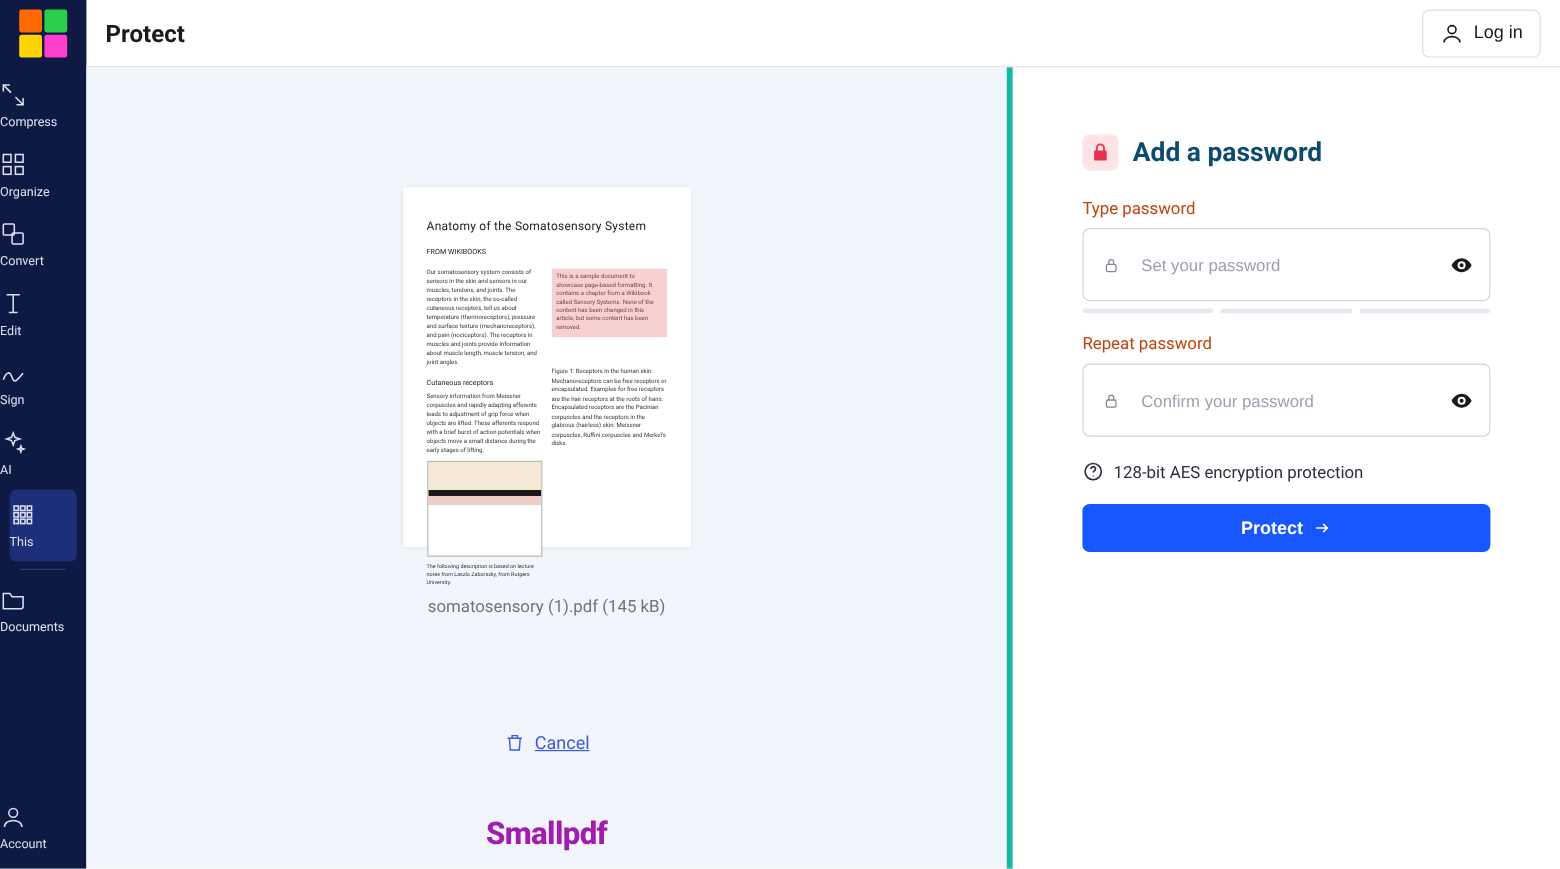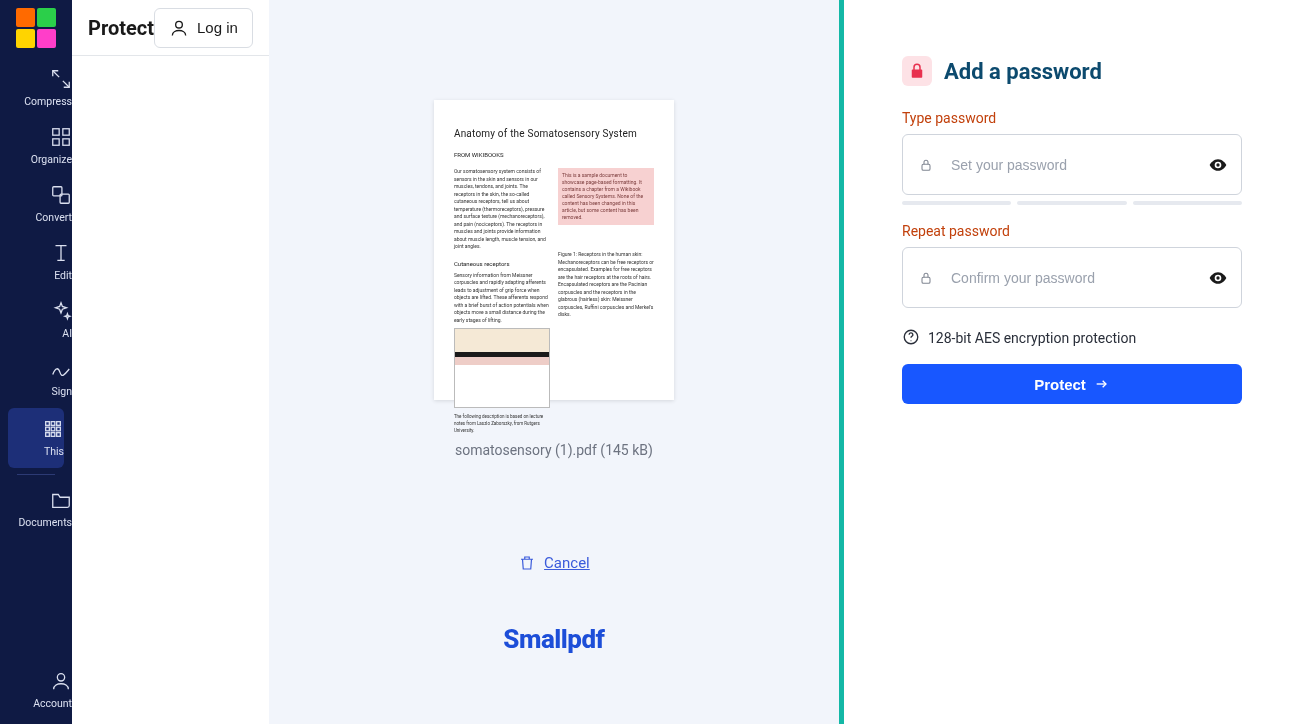--- a/index.html
+++ b/index.html
@@ -2,27 +2,27 @@
 <html><head>
 <meta charset="utf-8">
 <style>
   * { box-sizing: border-box; margin: 0; padding: 0; }
   html, body { width: 1300px; height: 724px; font-family: -apple-system, BlinkMacSystemFont, "Segoe UI", Roboto, Helvetica, Arial, sans-serif; overflow: hidden; background:#fff; }
   .app { display:flex; width:100%; height:100%; }
   
   .sidebar { width:72px; background:#0f1a44; display:flex; flex-direction:column; align-items:center; color:#fff; }
   .logo { width:40px; height:40px; margin:8px 0 12px; display:grid; grid-template-columns:1fr 1fr; grid-template-rows:1fr 1fr; gap:2px; }
   .logo div { width:100%; height:100%; border-radius:2px; }
-  .sb-item { width:72px; padding:8px 0 10px; display:flex; flex-direction:column; align-items:flex-end; gap:5px; cursor:pointer; font-size:10.5px; color:#dbe0f0; }
+  .sb-item { width:72px; padding:8px 0 10px; display:flex; flex-direction:column; align-items:flex-start; gap:5px; cursor:pointer; font-size:10.5px; color:#dbe0f0; }
   .sb-item.active { background:#1d2f78; border-radius:6px; width:56px; padding-top:10px; padding-bottom:10px; }
   .sb-item svg { width:22px; height:22px; stroke:#dbe0f0; fill:none; stroke-width:1.4; }
   .sb-sep { width:38px; height:1px; background:#2c3a74; margin:6px 0; }
   .sb-spacer { flex:1; }
   
-  .main { flex:1; display:flex; flex-direction:row; }
+  .main { flex:1; display:flex; flex-direction:column; }
   .topbar { height:56px; border-bottom:1px solid #e3e6ea; display:flex; align-items:center; padding:0 16px; position:relative; }
   .page-title { font-size:20px; font-weight:700; color:#1a1a1a; }
   .login-btn { margin-left:auto; height:40px; border:1px solid #d9dde3; border-radius:6px; background:#fff; padding:0 14px; display:flex; align-items:center; gap:8px; cursor:pointer; font-size:15px; color:#1a1a1a; }
   .login-btn svg { width:20px; height:20px; stroke:#1a1a1a; fill:none; stroke-width:1.6; }
   
   .content { flex:1; display:flex; }
   .left-pane { flex:1; background:#f2f5fb; display:flex; flex-direction:column; align-items:center; padding-top:100px; border-right:5px solid #14b8a6; }
   .doc-thumb { width:240px; height:300px; background:#fff; box-shadow:0 1px 4px rgba(0,0,0,.12); padding:28px 20px 16px; font-size:7px; color:#222; position:relative; }
   .doc-thumb .thumb-title { font-size:10px; font-weight:400; letter-spacing:.2px; margin-bottom:12px; color:#222; }
   .doc-thumb .thumb-author { font-size:6px; margin-bottom:10px; }
@@ -31,21 +31,21 @@
   .thumb-note { background:#f7d1d1; padding:4px; font-size:5px; line-height:1.4; color:#7a3b3b; }
   .thumb-sub { font-size:6px; margin:8px 0 4px; color:#222; }
   .thumb-img { width:100%; height:80px; border:1px solid #bbb; margin-top:4px; background:
     linear-gradient(to bottom, #f5e9d6 0 30%, #1a1a1a 30% 36%, #eecdc7 36% 46%, #fff 46% 100%);
     position:relative; }
   .thumb-foot { font-size:4.5px; margin-top:6px; color:#333; }
   .file-meta { margin-top:42px; font-size:14px; color:#6d7380; }
   .cancel-row { margin-top:96px; display:flex; align-items:center; gap:8px; color:#3b5bdb; font-size:15px; cursor:pointer; }
   .cancel-row span { text-decoration:underline; }
   .cancel-row svg { width:18px; height:18px; stroke:#3b5bdb; fill:none; stroke-width:1.6; }
-  .brand-watermark { margin-top:52px; font-size:26px; font-weight:800; color:#1d4ed8; letter-spacing:-.5px; }
+  .brand-watermark { margin-top:52px; font-size:26px; font-weight:800; color:#a21caf; letter-spacing:-.5px; }
   
   .right-pane { width:456px; background:#fff; padding:56px 58px 0; }
   .rp-header { display:flex; align-items:center; gap:12px; margin-bottom:24px; }
   .rp-badge { width:30px; height:30px; border-radius:6px; background:#fde2e6; display:flex; align-items:center; justify-content:center; }
   .rp-badge svg { width:18px; height:18px; fill:#e8314f; }
   .rp-title { font-size:22px; font-weight:700; color:#0c4a6e; }
   .field-label { font-size:14px; color:#c2410c; margin-bottom:8px; }
   .pw-wrap { position:relative; margin-bottom:6px; }
   .pw-input { width:100%; height:61px; border:1px solid #cfd4dc; border-radius:6px; padding:0 44px 0 48px; font-size:14px; color:#1a1a1a; }
   .pw-input::placeholder { color:#9aa1ad; }
@@ -99,30 +99,30 @@
       <span>Convert</span>
     </div>
     <div class="sb-item">
       <svg viewBox="0 0 24 24">
           <path d="M6 4h12M12 4v16M8 20h8"></path>
         </svg>
       <span>Edit</span>
     </div>
     <div class="sb-item">
       <svg viewBox="0 0 24 24">
+          <path d="M3 18c3-8 6-8 8-2s5 2 10-4"></path>
+        </svg>
+      <span>Sign</span>
+    </div>
+    <div class="sb-item">
+      <svg viewBox="0 0 24 24">
           <path d="M12 3l1.5 4L18 8.5 13.5 10 12 14l-1.5-4L6 8.5 10.5 7 12 3z"></path>
           <path d="M19 15l.7 2 2 .7-2 .7-.7 2-.7-2-2-.7 2-.7.7-2z"></path>
         </svg>
       <span>AI</span>
-    </div>
-    <div class="sb-item">
-      <svg viewBox="0 0 24 24">
-          <path d="M3 18c3-8 6-8 8-2s5 2 10-4"></path>
-        </svg>
-      <span>Sign</span>
     </div>
     <div class="sb-item active">
       <svg viewBox="0 0 24 24" fill="#dbe0f0" stroke="none">
           <rect x="4" y="4" width="4" height="4"></rect>
           <rect x="10" y="4" width="4" height="4"></rect>
           <rect x="16" y="4" width="4" height="4"></rect>
           <rect x="4" y="10" width="4" height="4"></rect>
           <rect x="10" y="10" width="4" height="4"></rect>
           <rect x="16" y="10" width="4" height="4"></rect>
           <rect x="4" y="16" width="4" height="4"></rect>

